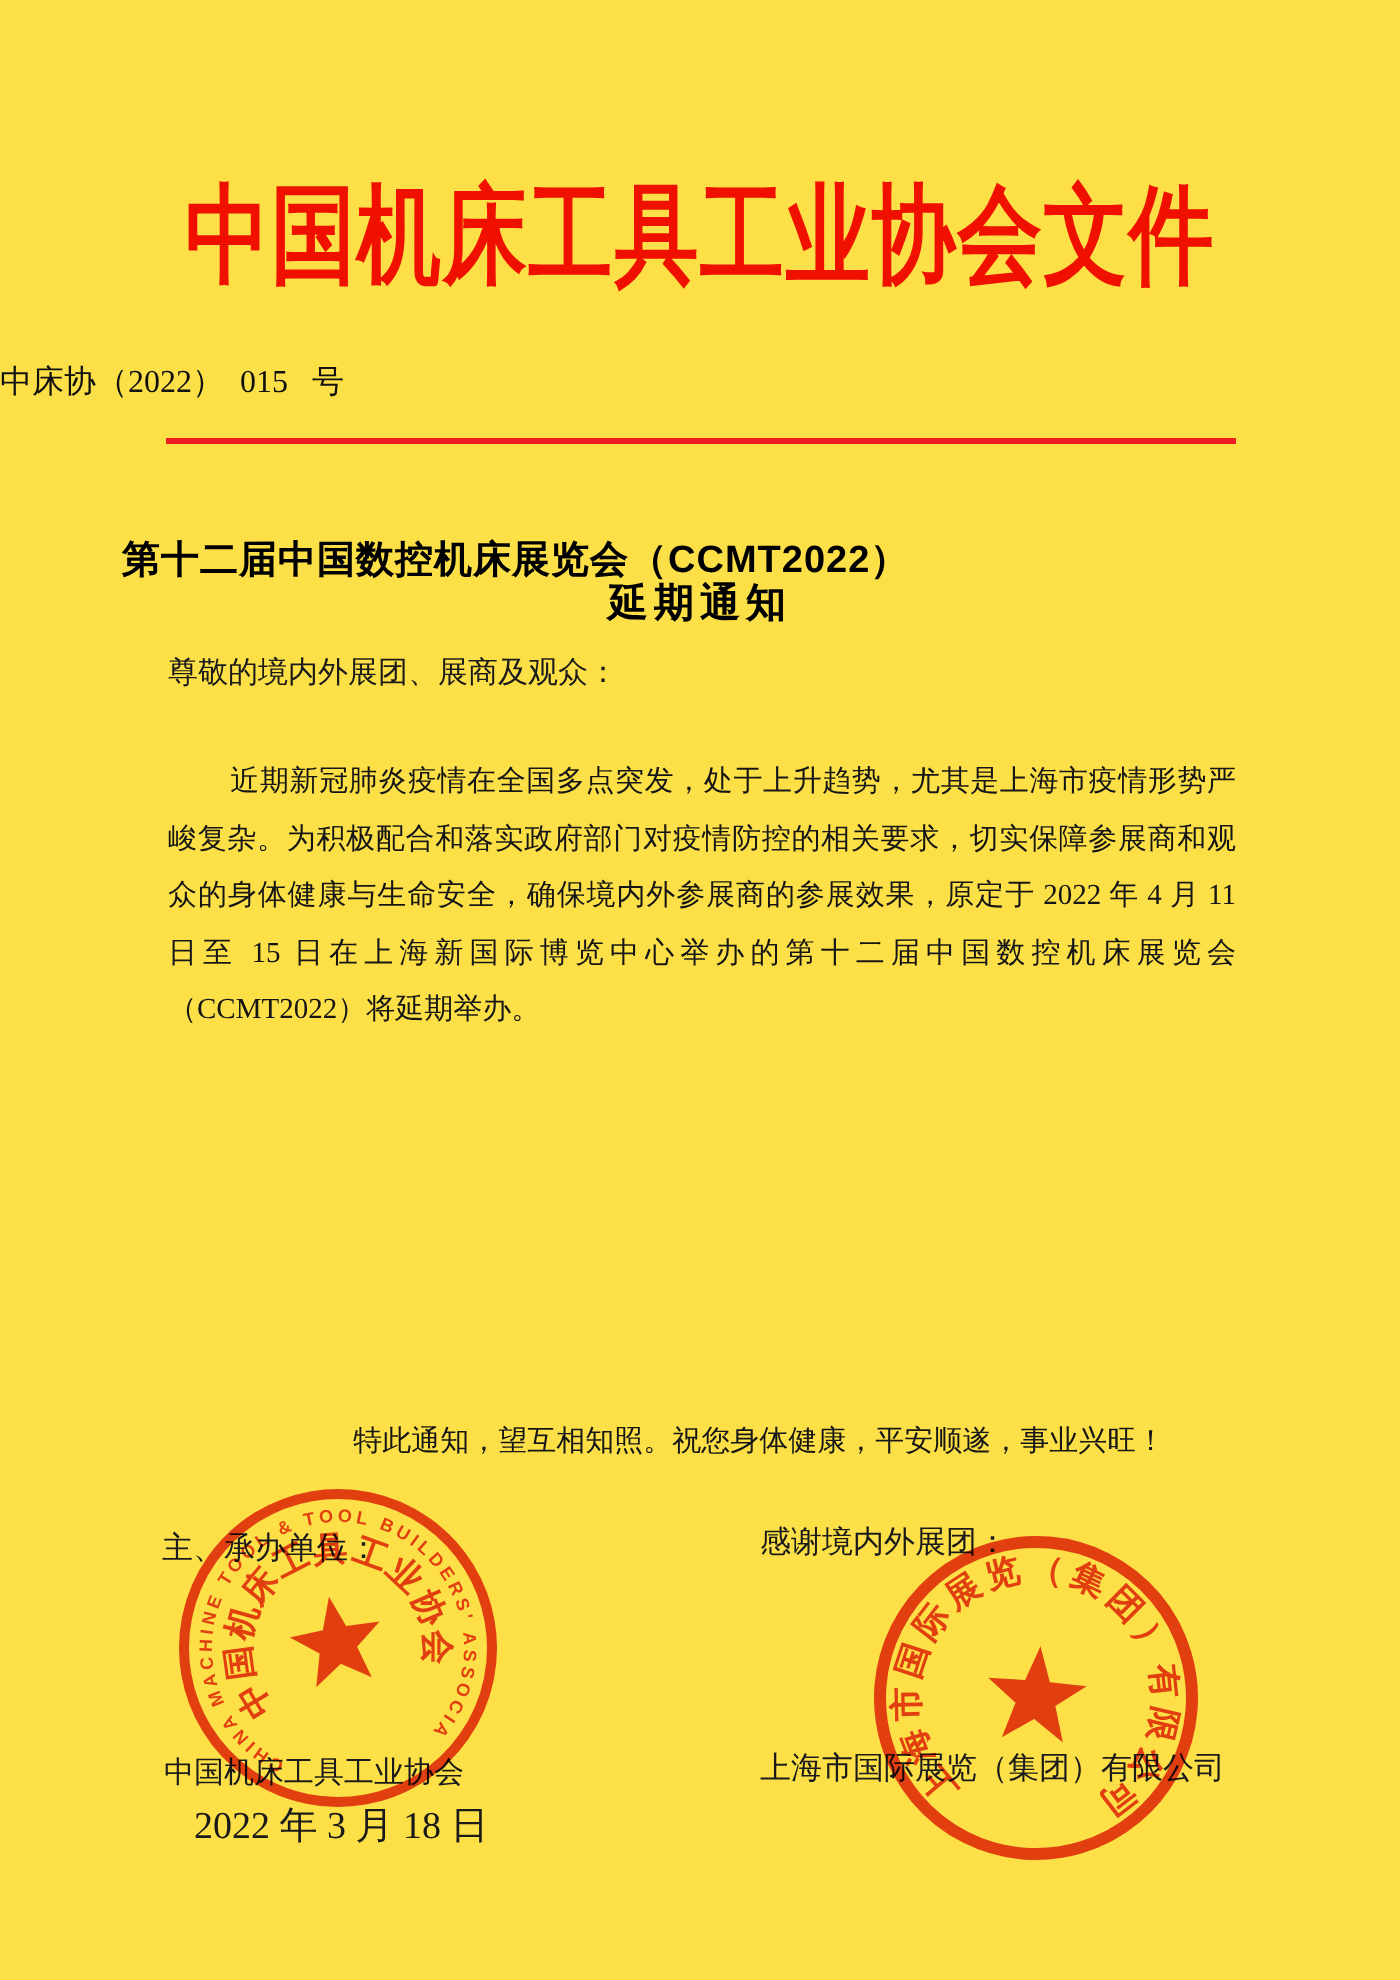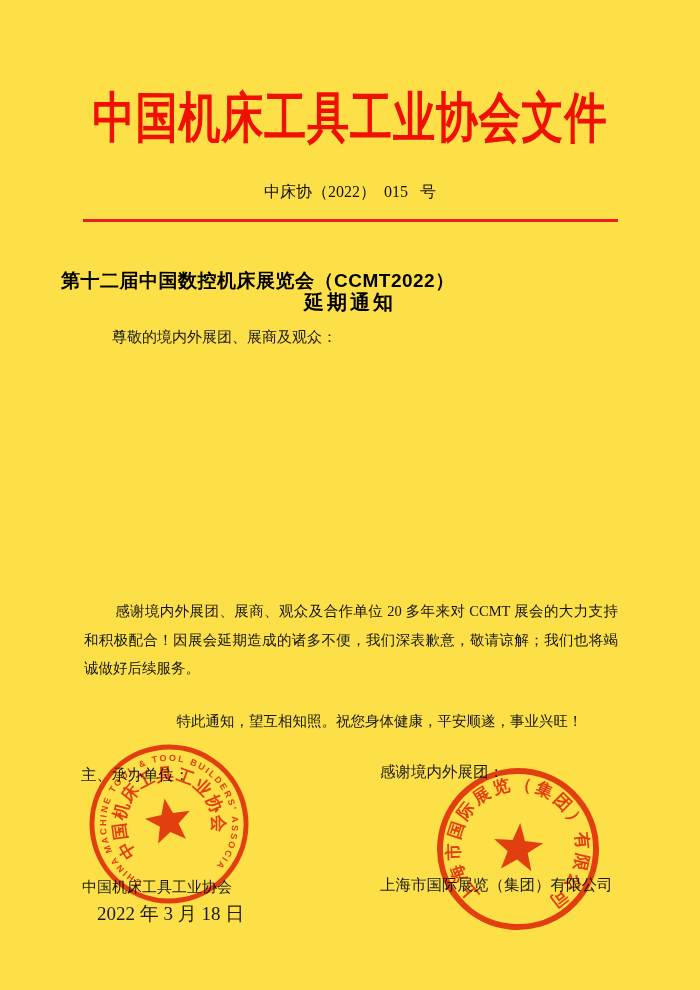--- a/index.html
+++ b/index.html
@@ -9,38 +9,38 @@
   }
   .org-title{
     position:absolute;top:88px;left:0;width:700px;text-align:center;white-space:nowrap;
   }
   .org-title .squeeze{
     display:inline-block;transform:scaleX(0.78);transform-origin:50% 50%;
     font-family:"Liberation Serif","DejaVu Serif",serif;font-weight:bold;
     font-size:54px;line-height:60px;color:#f01000;letter-spacing:1px;
   }
   .doc-no{
-    position:absolute;top:182px;left:0;width:700px;text-align:center;
+    position:absolute;top:182px;left:0;width:700px;text-align:left;
     font-size:16px;line-height:20px;white-space:pre;color:#111;
   }
   .red-line{
     position:absolute;top:219px;left:83px;width:535px;height:3px;background:#ee1c25;
   }
   .title1{
     position:absolute;top:252px;left:0;width:700px;margin:16px;
     font-family:"Liberation Sans","DejaVu Sans",sans-serif;font-weight:bold;
     font-size:19px;line-height:26px;letter-spacing:0.5px;color:#000;padding-left:45px;
   }
   .title2{
     position:absolute;top:289px;left:0;width:700px;margin:0;text-align:center;
     font-family:"Liberation Sans","DejaVu Sans",sans-serif;font-weight:bold;
     font-size:20px;line-height:26px;letter-spacing:3px;color:#000;
   }
   .salutation{
-    position:absolute;top:326px;left:84px;font-size:15px;line-height:22px;margin-left:28px;
+    position:absolute;top:326px;left:84px;font-size:15px;line-height:22px;
   }
   .para{
     position:absolute;left:84px;width:534px;margin:0;
     text-align:justify;text-justify:inter-ideograph;
     font-size:14.5px;line-height:28.5px;text-indent:2.15em;color:#151515;
   }
   .p1{top:377px;}
   .p2{top:505px;}
   .p3{top:597px;}
   .p4{top:707px;width:560px;text-align:center;}
@@ -70,21 +70,21 @@
 
   <div class="doc-no">中床协（2022）  015   号</div>
 
   <div class="red-line"></div>
 
   <h1 class="title1">第十二届中国数控机床展览会（CCMT2022）</h1>
   <h2 class="title2">延期通知</h2>
 
   <div class="salutation">尊敬的境内外展团、展商及观众：</div>
 
-  <p class="para p3">感谢境内外展团、展商、观众及合作单位 20 多年来对 CCMT 展会的大力支持和积极配合！因展会延期造成的诸多不便，我们深表歉意，敬请谅解；我们也将竭诚做好后续服务。</p>
+  <p class="para p1">近期新冠肺炎疫情在全国多点突发，处于上升趋势，尤其是上海市疫情形势严峻复杂。为积极配合和落实政府部门对疫情防控的相关要求，切实保障参展商和观众的身体健康与生命安全，确保境内外参展商的参展效果，原定于 2022 年 4 月 11 日至 15 日在上海新国际博览中心举办的第十二届中国数控机床展览会（CCMT2022）将延期举办。</p>
   <p class="para p4">特此通知，望互相知照。祝您身体健康，平安顺遂，事业兴旺！</p>
 
   <div class="label-host">主、承办单位：</div>
   <div class="label-cohost">感谢境内外展团：</div>
 
   <div class="sig-host">中国机床工具工业协会</div>
   <div class="sig-date">2022 年 3 月 18 日</div>
   <div class="sig-cohost">上海市国际展览（集团）有限公司</div>
 
   <svg class="seal seal-left" width="200" height="200" viewBox="0 0 200 200" xmlns="http://www.w3.org/2000/svg">

